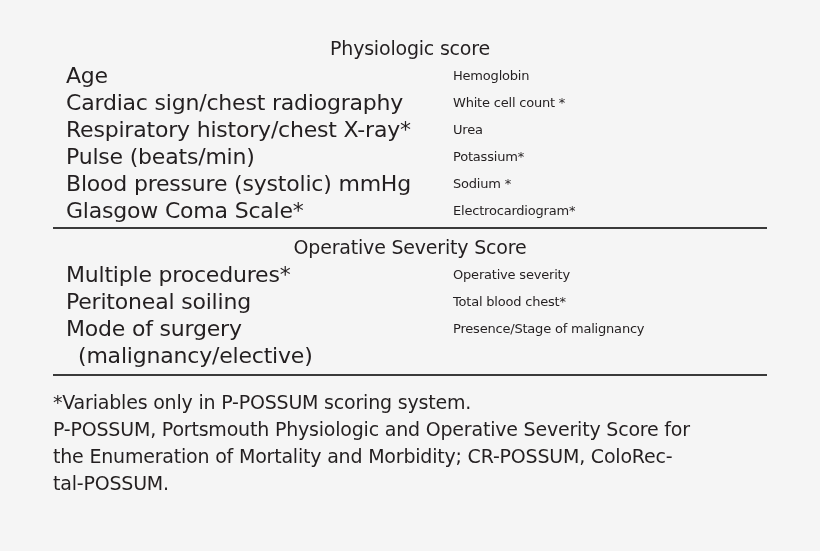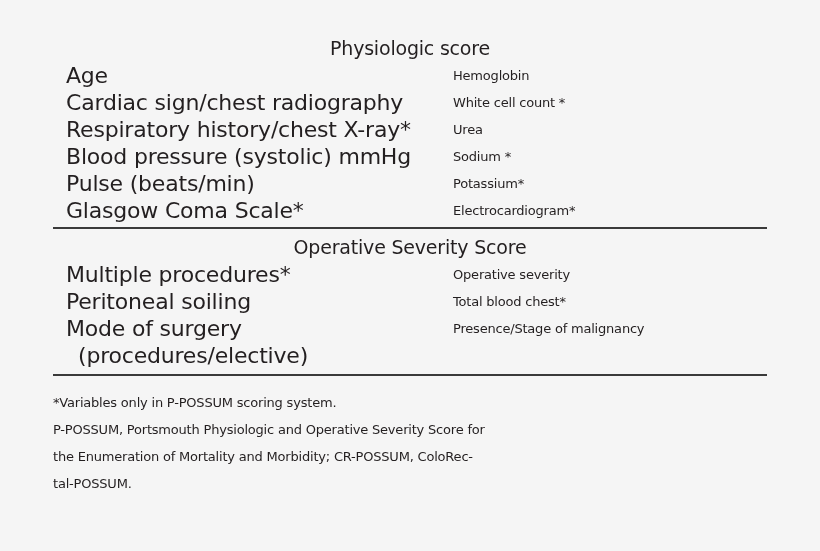--- a/index.html
+++ b/index.html
@@ -53,21 +53,21 @@
       padding-left: 25px;
     }
     .rule {
       height: 2px;
       background: #3a3a3a;
       width: 714px;
     }
     .rule-1 { margin-top: 3px; margin-bottom: 5px; }
     .rule-2 { margin-top: 5px; margin-bottom: 13px; }
     .footnote {
-      font-size: 13px;
+      font-size: 19px;
       line-height: 27px;
       white-space: nowrap;
       letter-spacing: -0.2px;
     }
   </style>
 </head>
 <body>
 
 <div class="doc">
 
@@ -79,26 +79,26 @@
   </div>
   <div class="row">
     <div class="col-left">Cardiac sign/chest radiography</div>
     <div class="col-right">White cell count *</div>
   </div>
   <div class="row">
     <div class="col-left">Respiratory history/chest X-ray*</div>
     <div class="col-right">Urea</div>
   </div>
   <div class="row">
+    <div class="col-left">Pulse (beats/min)</div>
+    <div class="col-right">Potassium*</div>
+  </div>
+  <div class="row">
     <div class="col-left">Blood pressure (systolic) mmHg</div>
     <div class="col-right">Sodium *</div>
-  </div>
-  <div class="row">
-    <div class="col-left">Pulse (beats/min)</div>
-    <div class="col-right">Potassium*</div>
   </div>
   <div class="row">
     <div class="col-left">Glasgow Coma Scale*</div>
     <div class="col-right">Electrocardiogram*</div>
   </div>
 
   <div class="rule rule-1"></div>
 
   <div class="line">Operative Severity Score</div>
 
@@ -108,21 +108,21 @@
   </div>
   <div class="row">
     <div class="col-left">Peritoneal soiling</div>
     <div class="col-right">Total blood chest*</div>
   </div>
   <div class="row">
     <div class="col-left">Mode of surgery</div>
     <div class="col-right">Presence/Stage of malignancy</div>
   </div>
   <div class="row">
-    <div class="col-left sub-indent">(procedures/elective)</div>
+    <div class="col-left sub-indent">(malignancy/elective)</div>
     <div class="col-right"></div>
   </div>
 
   <div class="rule rule-2"></div>
 
   <div class="footnote">*Variables only in P-POSSUM scoring system.</div>
   <div class="footnote">P-POSSUM, Portsmouth Physiologic and Operative Severity Score for</div>
   <div class="footnote">the Enumeration of Mortality and Morbidity; CR-POSSUM, ColoRec-</div>
   <div class="footnote">tal-POSSUM.</div>
 

